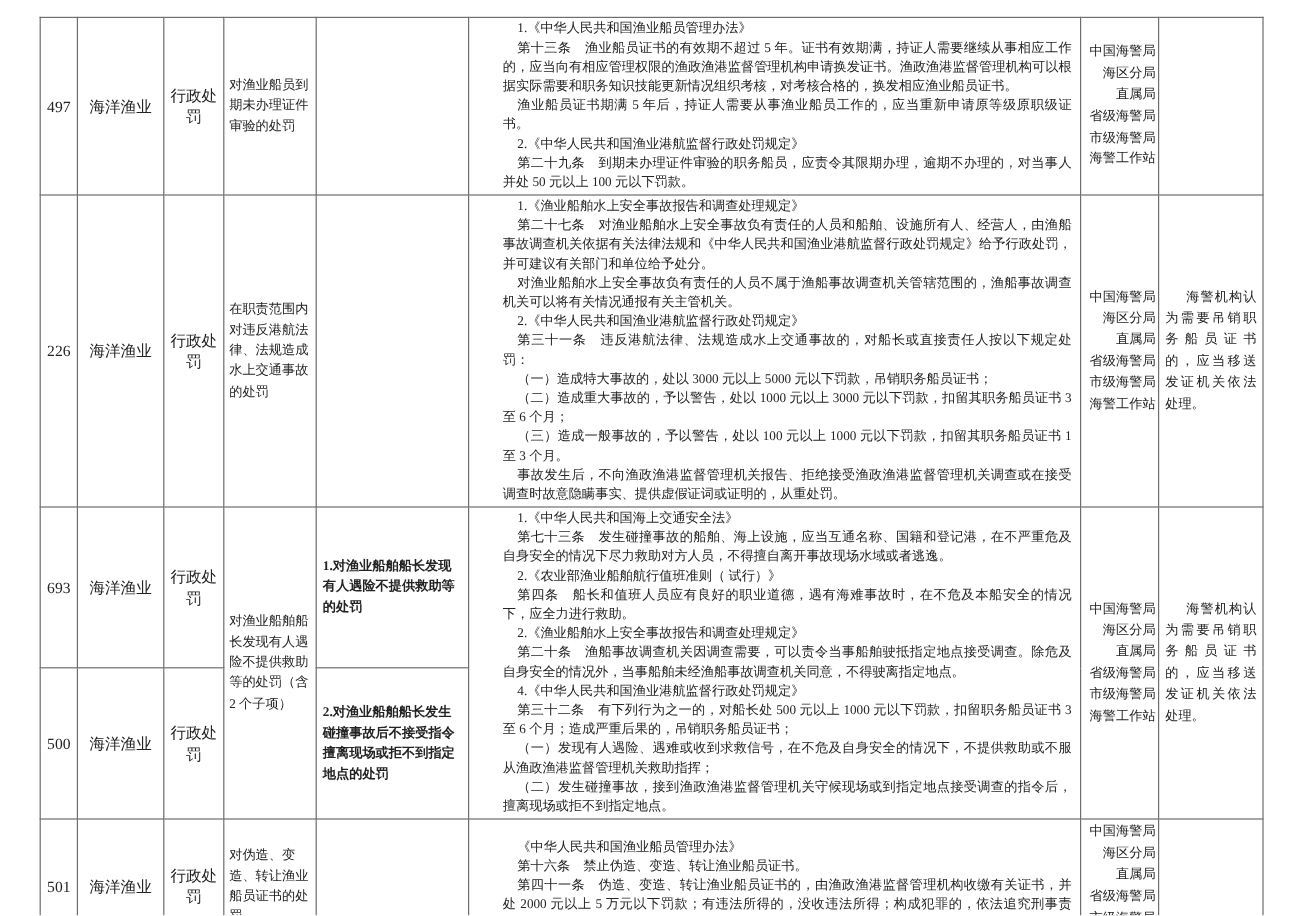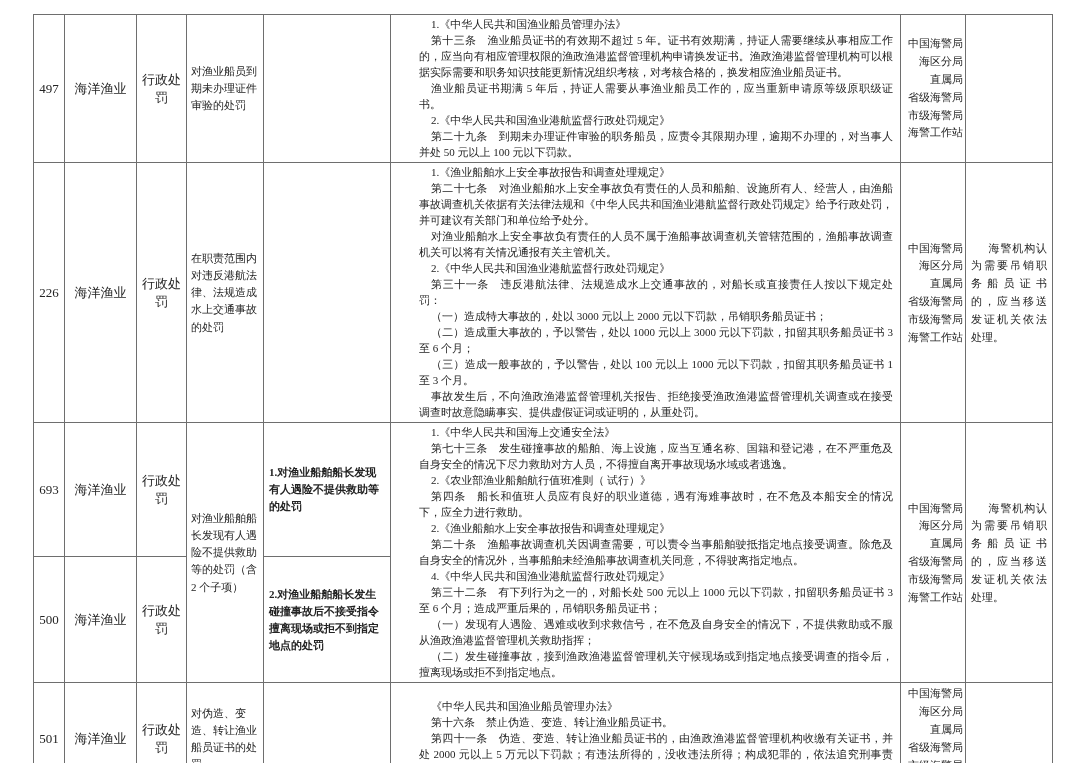--- a/index.html
+++ b/index.html
@@ -132,21 +132,21 @@
       <td class="c-center">海洋渔业</td>
       <td class="c-center">行政处罚</td>
       <td class="c-item">在职责范围内对违反港航法律、法规造成水上交通事故的处罚</td>
       <td class="c-sub"></td>
       <td class="c-basis">
             <div class="para">1.《渔业船舶水上安全事故报告和调查处理规定》</div>
             <div class="para">第二十七条　对渔业船舶水上安全事故负有责任的人员和船舶、设施所有人、经营人，由渔船事故调查机关依据有关法律法规和《中华人民共和国渔业港航监督行政处罚规定》给予行政处罚，并可建议有关部门和单位给予处分。</div>
             <div class="para">对渔业船舶水上安全事故负有责任的人员不属于渔船事故调查机关管辖范围的，渔船事故调查机关可以将有关情况通报有关主管机关。</div>
             <div class="para">2.《中华人民共和国渔业港航监督行政处罚规定》</div>
             <div class="para">第三十一条　违反港航法律、法规造成水上交通事故的，对船长或直接责任人按以下规定处罚：</div>
-            <div class="para">（一）造成特大事故的，处以 3000 元以上 2000 元以下罚款，吊销职务船员证书；</div>
+            <div class="para">（一）造成特大事故的，处以 3000 元以上 5000 元以下罚款，吊销职务船员证书；</div>
             <div class="para">（二）造成重大事故的，予以警告，处以 1000 元以上 3000 元以下罚款，扣留其职务船员证书 3 至 6 个月；</div>
             <div class="para">（三）造成一般事故的，予以警告，处以 100 元以上 1000 元以下罚款，扣留其职务船员证书 1 至 3 个月。</div>
             <div class="para">事故发生后，不向渔政渔港监督管理机关报告、拒绝接受渔政渔港监督管理机关调查或在接受调查时故意隐瞒事实、提供虚假证词或证明的，从重处罚。</div>
           </td>
       <td class="c-agency">
             <div class="agency-line">中国海警局</div>
             <div class="agency-line">海区分局</div>
             <div class="agency-line">直属局</div>
             <div class="agency-line">省级海警局</div>
             <div class="agency-line">市级海警局</div>

